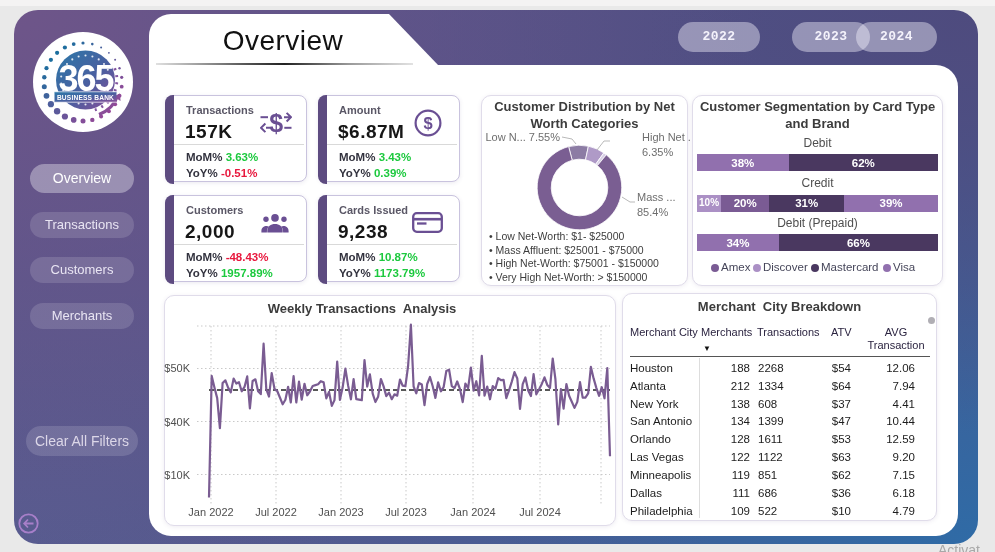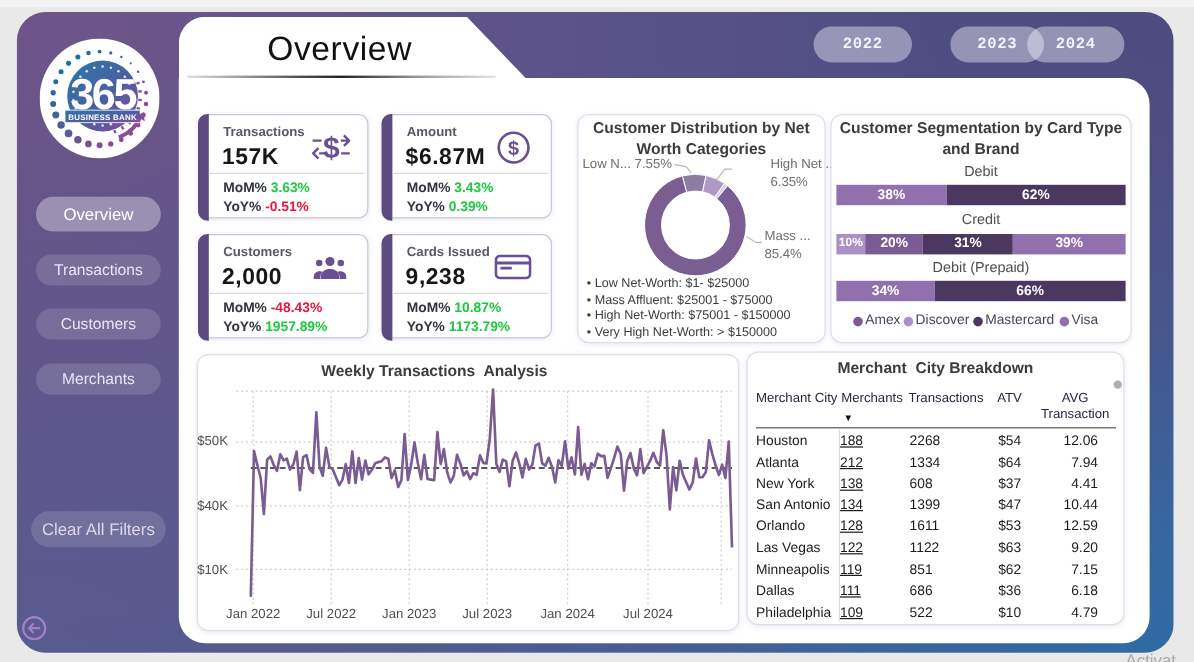--- a/index.html
+++ b/index.html
@@ -33,21 +33,21 @@
 .kdiv { position:absolute; left:8px; top:48px; width:130px; height:1px; background:#d9d9d9; }
 .krow { position:absolute; left:20px; font-size:11.5px; font-weight:bold; color:#33333f; }
 .kicon { position:absolute; }
 .ptitle { position:absolute; text-align:center; font-weight:bold; color:#3c3c3c; font-size:13px; line-height:16.5px; }
 .blbl { position:absolute; left:697px; width:241px; text-align:center; font-size:12px; color:#4f4f4f; }
 .lgd { position:absolute; font-size:11.5px; color:#46465a; }
 .dot { position:absolute; width:8px; height:8px; border-radius:4px; top:2.5px; }
 .bullet { position:absolute; left:489px; font-size:10.5px; color:#3d3d3d; }
 .trow { position:absolute; left:630px; width:292px; font-size:11.5px; color:#1c1c1c; height:16px; }
 .trow .c1 { position:absolute; left:0; }
-.trow .c2 { position:absolute; left:70px; width:50px; text-align:left;text-decoration:underline; }
+.trow .c2 { position:absolute; left:70px; width:50px; text-align:right; }
 .trow .c3 { position:absolute; left:128px; width:58px; }
 .trow .c4 { position:absolute; left:192px; width:29px; text-align:right; }
 .trow .c5 { position:absolute; left:228px; width:57px; text-align:right; }
 .th { position:absolute; font-size:11px; color:#2b2440; line-height:12.5px; }
 .ylbl { position:absolute; width:32px; text-align:right; font-size:11px; color:#4f4f4f; }
 .xlbl { position:absolute; top:506px; width:60px; text-align:center; font-size:11px; color:#4f4f4f; }
 .callout { position:absolute; font-size:11px; color:#6e6e6e; line-height:14.5px; }
 </style></head><body>
 <div id="top-strip"></div>
 <div id="frame"></div>

